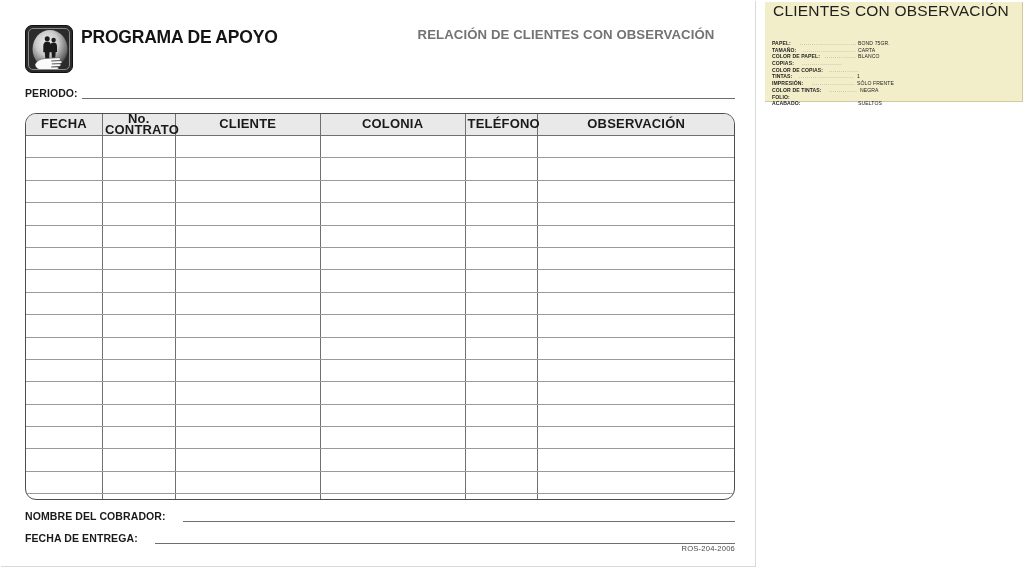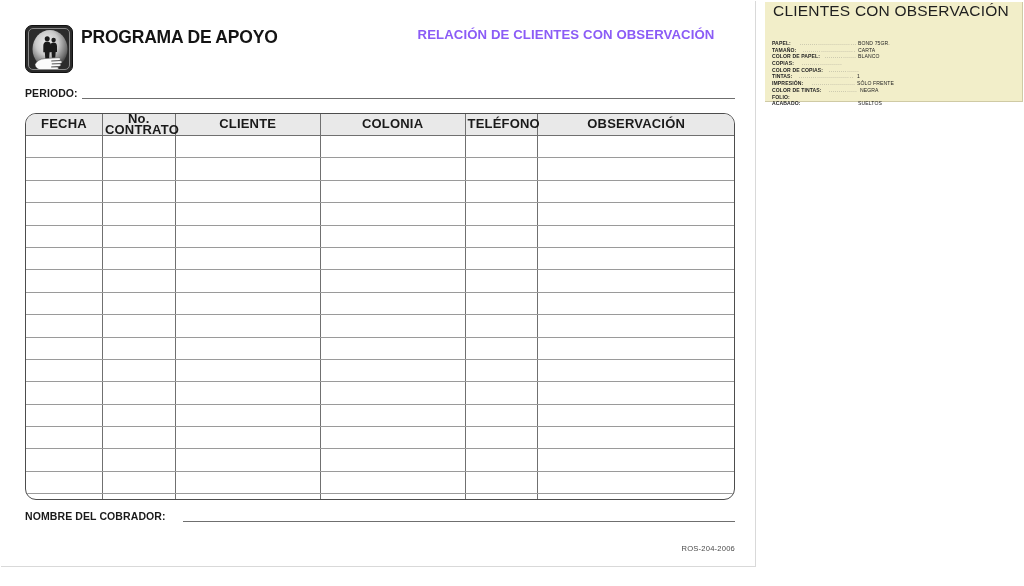--- a/index.html
+++ b/index.html
@@ -93,21 +93,21 @@
   }
 
   #doc-title {
     position: absolute;
     left: 390px;
     top: 26px;
     width: 350px;
     text-align: center;
     font-size: 13.2px;
     font-weight: bold;
-    color: #8b5cf6;
+    color: #737373;
     letter-spacing: 0.1px;
     white-space: nowrap;
   }
 
   
   #periodo-row {
     position: absolute;
     left: 24px;
     top: 84px;
     width: 710px;
@@ -448,20 +448,24 @@
             </tr>
           </tbody>
       </table>
     </div>
 
     <div id="footer-fields">
       <div class="footer-row">
         <span class="field-label footer-label">NOMBRE DEL COBRADOR:</span>
         <div class="footer-rule" id="cobrador-rule"></div>
       </div>
+      <div class="footer-row">
+        <span class="field-label footer-label">FECHA DE ENTREGA:</span>
+        <div class="footer-rule" id="entrega-rule"></div>
+      </div>
       <div id="form-code">ROS-204-2006</div>
     </div>
 
   </div>
 
   <div id="spec-panel">
     <div id="spec-title">CLIENTES CON OBSERVACIÓN</div>
     <div id="spec-list">
         <div class="spec-row">
           <span class="spec-key">PAPEL:</span>

